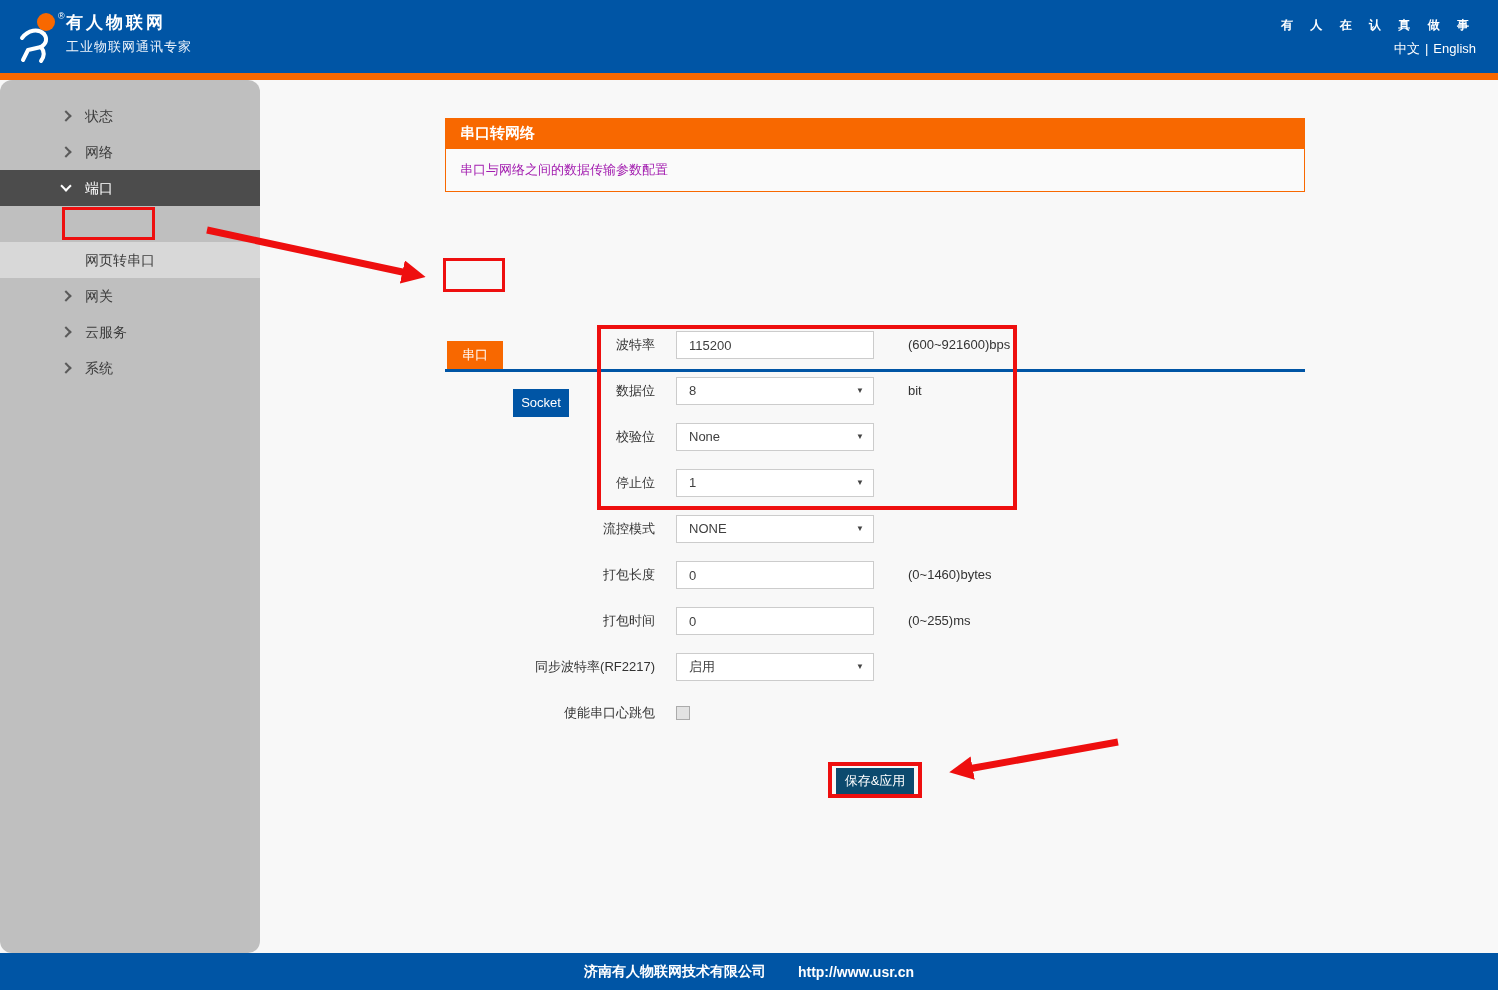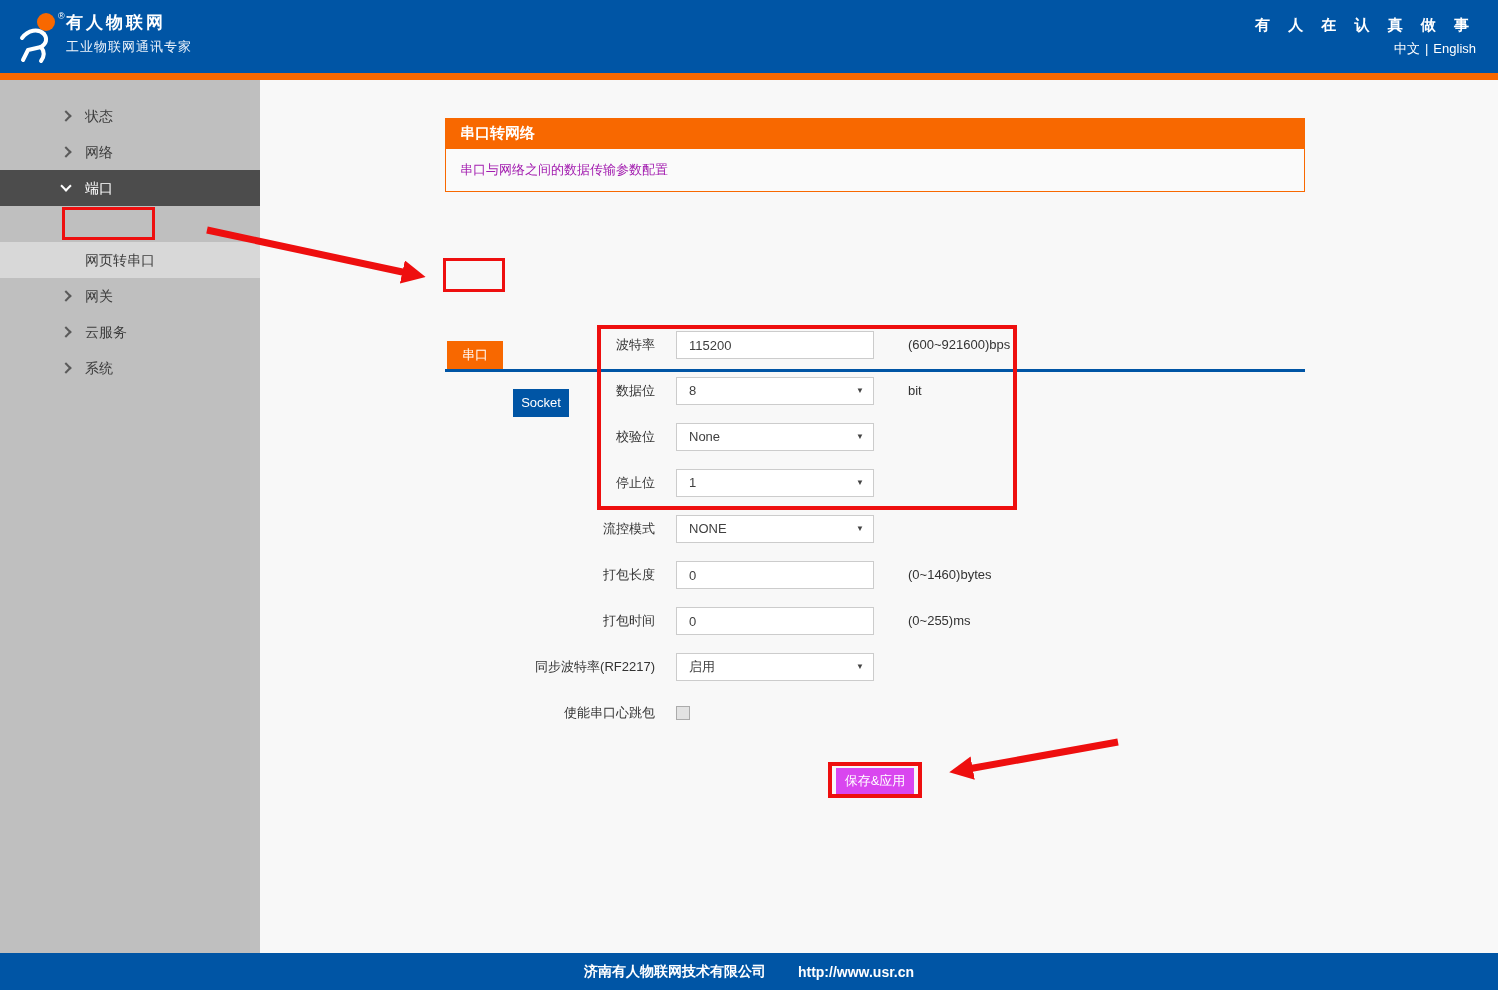--- a/index.html
+++ b/index.html
@@ -9,28 +9,28 @@
     position:relative; overflow:hidden; background:#f8f8f8; color:#333;
   }
 
   
   .header { position:absolute; left:0; top:0; width:1498px; height:73px; background:#0055a5; }
   .logo-wrap { position:absolute; left:13px; top:9px; width:56px; height:56px; }
   .brand { position:absolute; left:66px; top:12px; color:#ffffff; }
   .brand-title { font-size:17px; font-weight:bold; letter-spacing:3px; line-height:22px; }
   .brand-sub { font-size:13px; letter-spacing:1px; line-height:22px; margin-top:2px; color:#eef4fb; }
   .header-right { position:absolute; right:22px; top:14px; text-align:right; color:#ffffff; }
-  .slogan { font-size:15px; font-weight:bold; letter-spacing:7px; line-height:22px; }
+  .slogan { font-size:12px; font-weight:bold; letter-spacing:7px; line-height:22px; }
   .langs { font-size:13px; line-height:22px; margin-top:2px; }
   .langs span { cursor:pointer; }
   .lang-sep { margin:0 5px; }
   .orange-stripe { position:absolute; left:0; top:73px; width:1498px; height:7px; background:#f86800; }
 
   
-  .sidebar { position:absolute; left:0; top:80px; width:260px; height:873px; background:#bfbfbf; }
+  .sidebar { position:absolute; left:0; top:80px; width:260px; height:873px; background:#bfbfbf;border-radius:12px; }
   .side-item { position:absolute; left:0; width:260px; height:36px; line-height:36px;
                font-size:14px; color:#3c3c3c; cursor:pointer; }
   .side-item .lbl { position:absolute; left:85px; }
   .chev { position:absolute; left:62px; top:14px; width:8px; height:8px;
           border-right:2px solid #5a5a5a; border-bottom:2px solid #5a5a5a;
           transform:rotate(-45deg); }
   .chev.down { top:12px; transform:rotate(45deg); border-color:#ffffff; }
   .side-item.dark { background:#4c4c4c; color:#ffffff; }
   .side-item.sel  { background:#fafafa; color:#3c3c3c; }
   .side-item.sub  { background:#d8d8d8; }
@@ -61,21 +61,21 @@
   input.text-input { width:198px; height:28px; border:1px solid #cccccc; background:#ffffff;
                      font-size:13px; color:#404040; padding-left:12px;
                      font-family:"Liberation Sans", sans-serif; outline:none; }
   .select-box { position:relative; width:198px; height:28px; border:1px solid #cccccc;
                 background:#ffffff; font-size:13px; color:#404040; line-height:26px;
                 padding-left:12px; cursor:pointer; }
   .select-box .caret { position:absolute; right:9px; top:0; line-height:26px; font-size:8px; color:#444; }
   .checkbox { position:absolute; left:231px; top:7px; width:14px; height:14px;
               border:1px solid #ababab; background:#e3e3e3; cursor:pointer; }
   .save-btn { position:absolute; left:576px; top:688px; width:78px; height:26px;
-              background:#d946ef; color:#ffffff; font-size:13px; line-height:26px;
+              background:#0c4a6e; color:#ffffff; font-size:13px; line-height:26px;
               text-align:center; border:none; cursor:pointer;
               font-family:"Liberation Sans", sans-serif; }
 
   
   .footer { position:absolute; left:0; top:953px; width:1498px; height:37px; background:#0055a5;
             display:flex; align-items:center; justify-content:center; gap:32px;
             color:#ffffff; font-size:14px; font-weight:bold; }
   .footer .url { cursor:pointer; }
 
   

